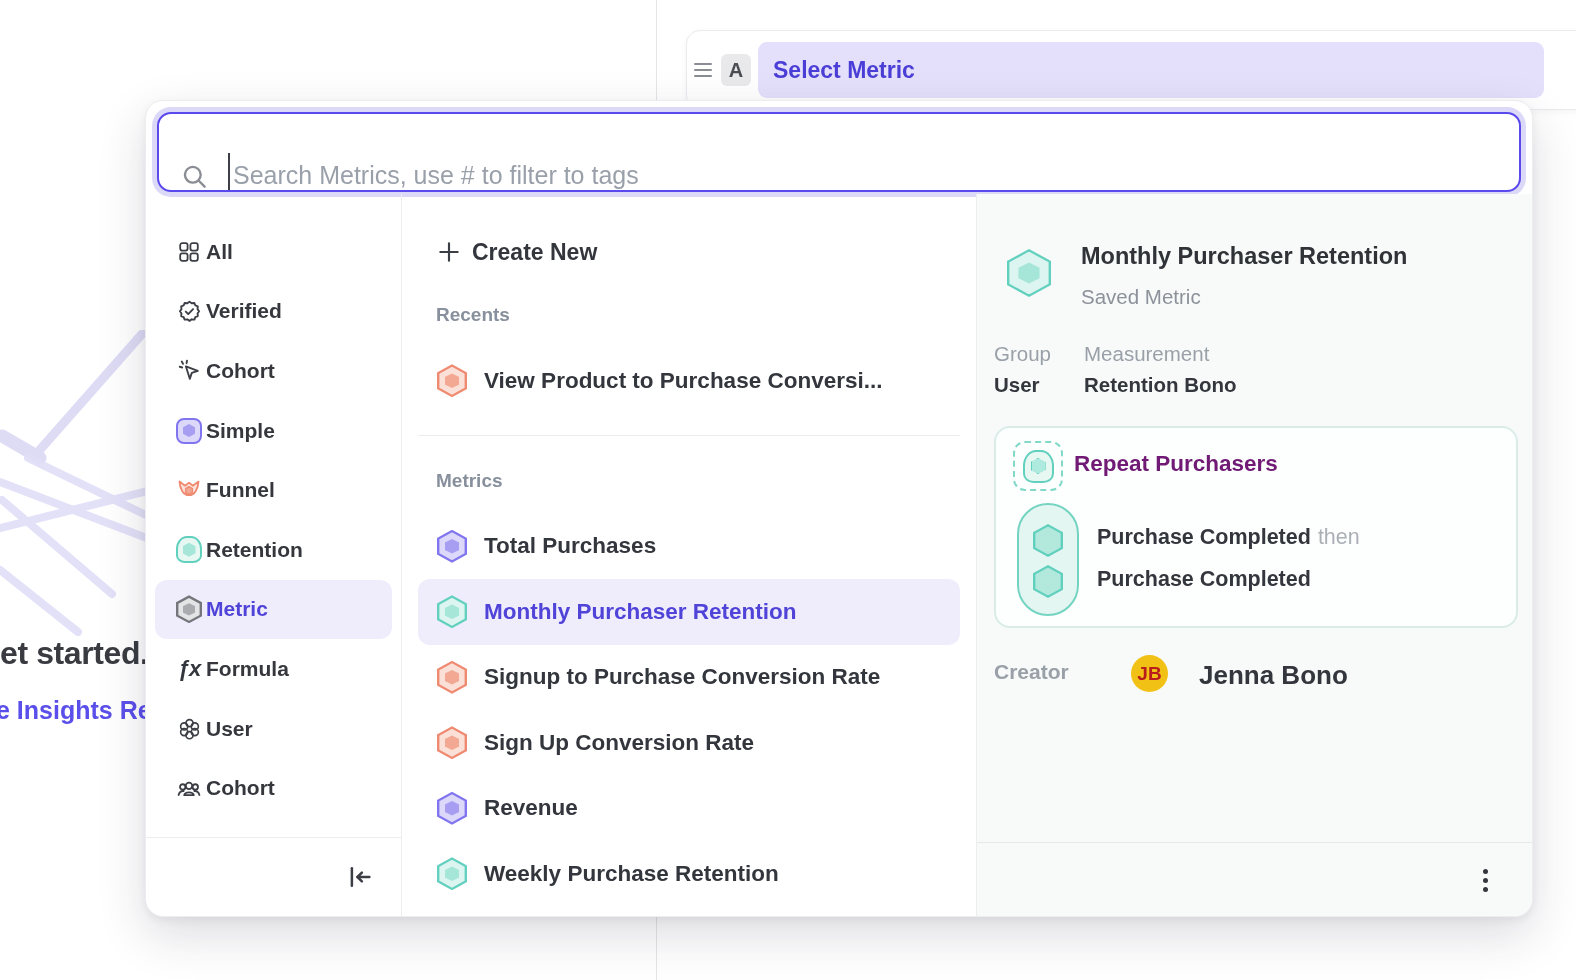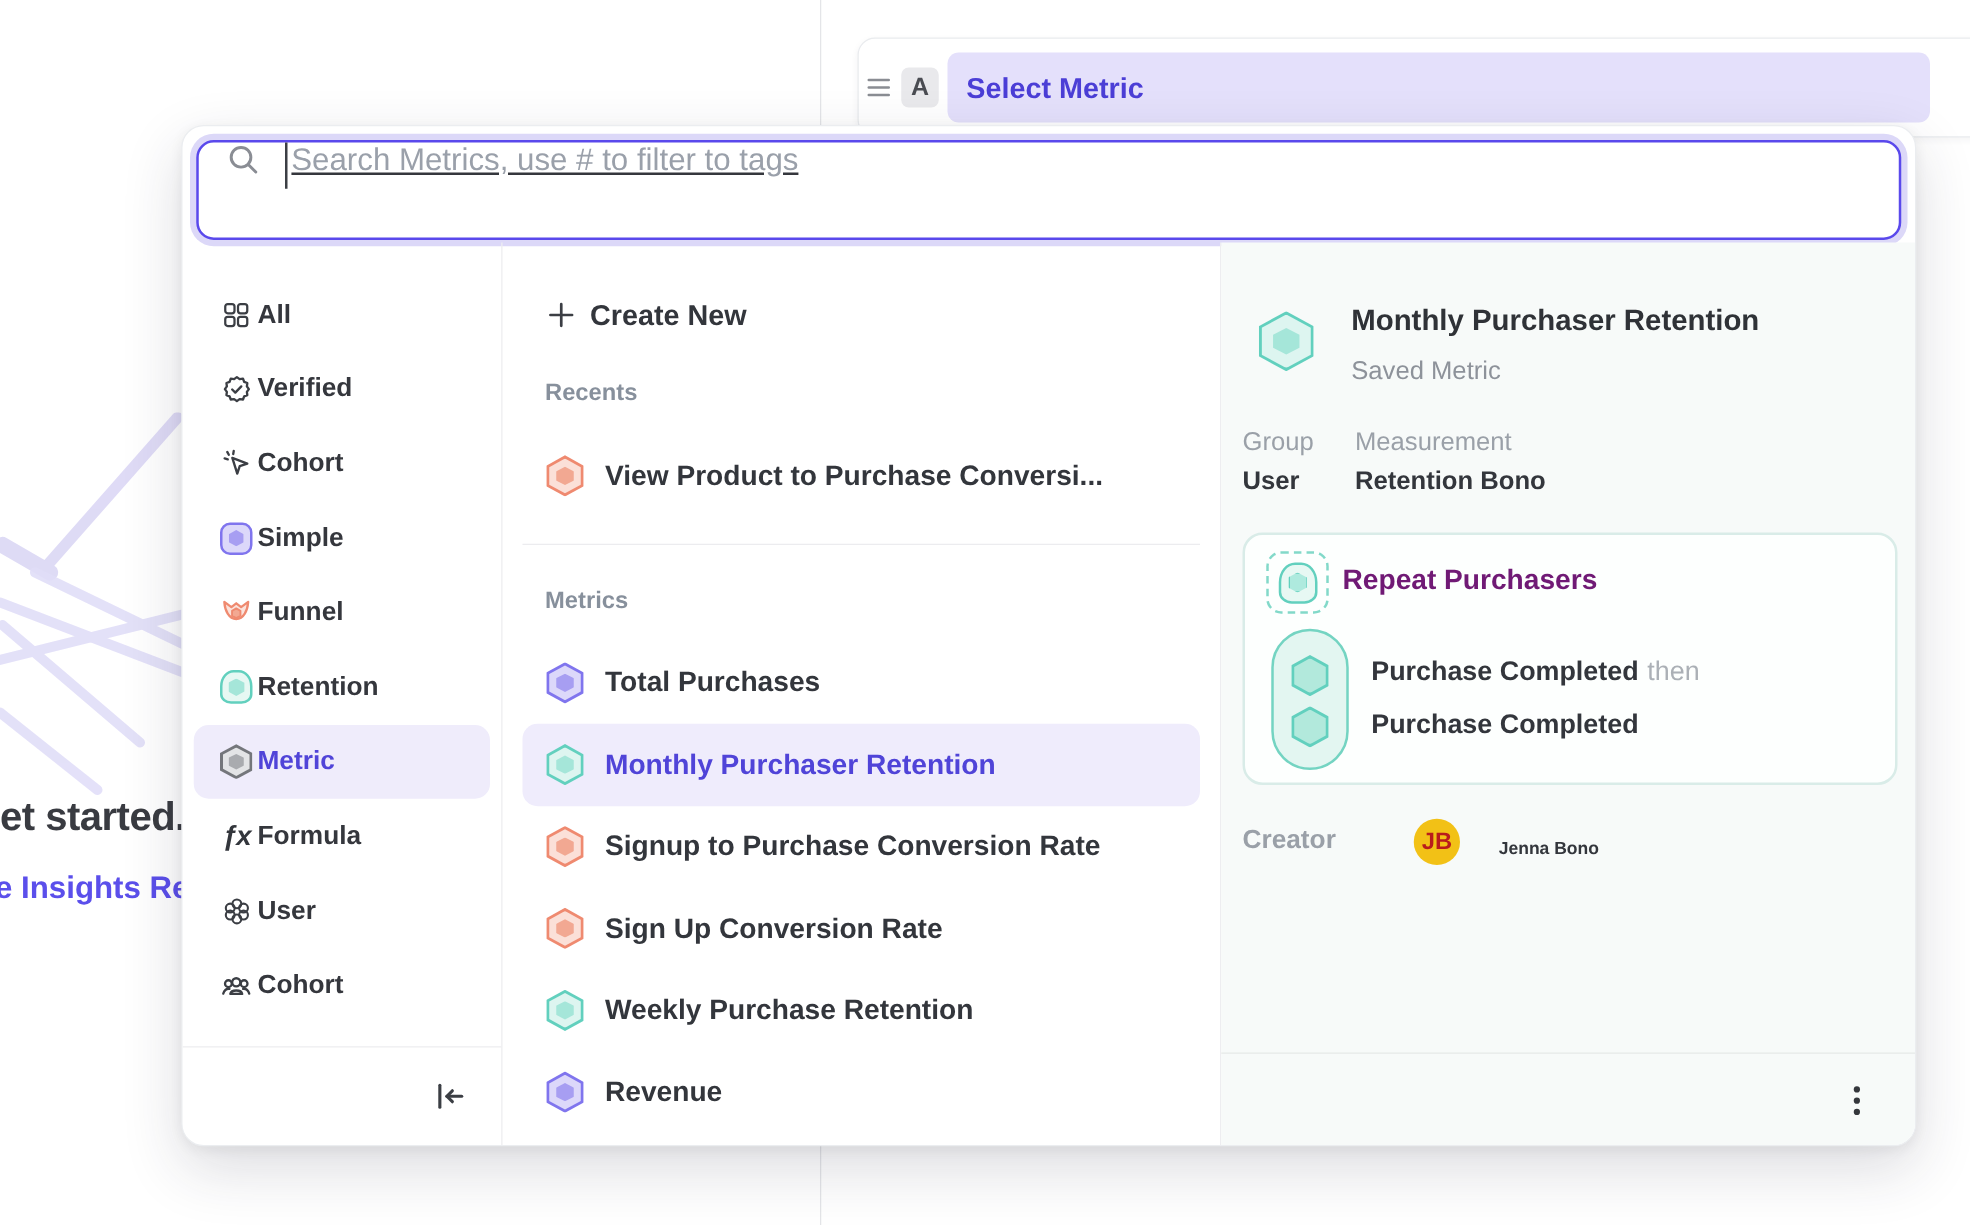--- a/index.html
+++ b/index.html
@@ -40,21 +40,21 @@
   .modal {
     position:absolute; left:145px; top:100px; width:1388px; height:817px;
     background:#fff; border:1px solid #ebedf0; border-radius:18px;
     box-shadow:0 18px 48px rgba(35,35,60,.16), 0 3px 10px rgba(0,0,0,.06);
     overflow:hidden;
   }
   .search-wrap {
     position:absolute; left:11px; top:11px; right:11px; height:80px;
     border:2px solid #5a49ec; border-radius:14px; background:#fff;
     box-shadow:0 0 0 5px #dcd8f8;
-    display:flex; align-items:flex-start; padding:0 22px;text-decoration:underline;
+    display:flex; align-items:flex-end; padding:0 22px;
   }
   .search-caret { width:2px; height:37px; background:#3c3f45; margin-left:20px; }
   .search-input {
     flex:1; border:none; outline:none; background:transparent;
     font-family:"Liberation Sans",sans-serif; font-size:25px; color:#35373d; padding-left:3px;
   }
   .search-input::placeholder { color:#9aa0aa; opacity:1; }
 
   .cols { position:absolute; left:0; top:93px; right:0; bottom:0; display:flex; }
 
@@ -136,21 +136,21 @@
   }
   .card-line { position:absolute; left:101px; font-size:21.5px; font-weight:700; color:#33363c; }
   .then-word { color:#abb0b6; font-weight:400; margin-left:7px; }
 
   .creator-label { position:absolute; left:17px; top:466px; font-size:21px; font-weight:600; color:#9aa0a8; }
   .creator-avatar {
     position:absolute; left:154px; top:461px; width:37px; height:37px; border-radius:50%;
     background:#f2c116; color:#b91c1c; font-weight:700; font-size:19px;
     display:flex; align-items:center; justify-content:center;
   }
-  .creator-name { position:absolute; left:222px; top:476px; font-size:14px; font-weight:600; color:#33363c; }
+  .creator-name { position:absolute; left:222px; top:466px; font-size:26px; font-weight:600; color:#33363c; }
 
   .right-footer { position:absolute; left:0; right:0; bottom:0; height:74px; border-top:1px solid #e6e9e8; }
   .kebab { position:absolute; right:40px; top:22px; display:flex; flex-direction:column; gap:4px; cursor:pointer; padding:4px; }
   .kebab span { width:5px; height:5px; border-radius:50%; background:#34373c; }
 
   svg.stroke-ic { stroke:#3b3e44; fill:none; stroke-width:1.8; stroke-linecap:round; stroke-linejoin:round; }
 </style>
 </head>
 <body>
 
@@ -374,35 +374,35 @@
       <div class="mid-item">
         <span class="hexicon hex-orange hex30">
             <i class="l1"></i>
             <i class="l2"></i>
             <i class="l3"></i>
           </span>
         <span>Sign Up Conversion Rate</span>
       </div>
 
       <div class="mid-item">
+        <span class="hexicon hex-purple hex30">
+            <i class="l1"></i>
+            <i class="l2"></i>
+            <i class="l3"></i>
+          </span>
+        <span>Revenue</span>
+      </div>
+
+      <div class="mid-item">
         <span class="hexicon hex-teal hex30">
             <i class="l1"></i>
             <i class="l2"></i>
             <i class="l3"></i>
           </span>
         <span>Weekly Purchase Retention</span>
-      </div>
-
-      <div class="mid-item">
-        <span class="hexicon hex-purple hex30">
-            <i class="l1"></i>
-            <i class="l2"></i>
-            <i class="l3"></i>
-          </span>
-        <span>Revenue</span>
       </div>
 
     </div>
 
     <div class="col-right">
 
       <span class="detail-hexwrap hexicon hex-teal hex44">
         <i class="l1"></i>
           <i class="l2"></i>
           <i class="l3"></i>

